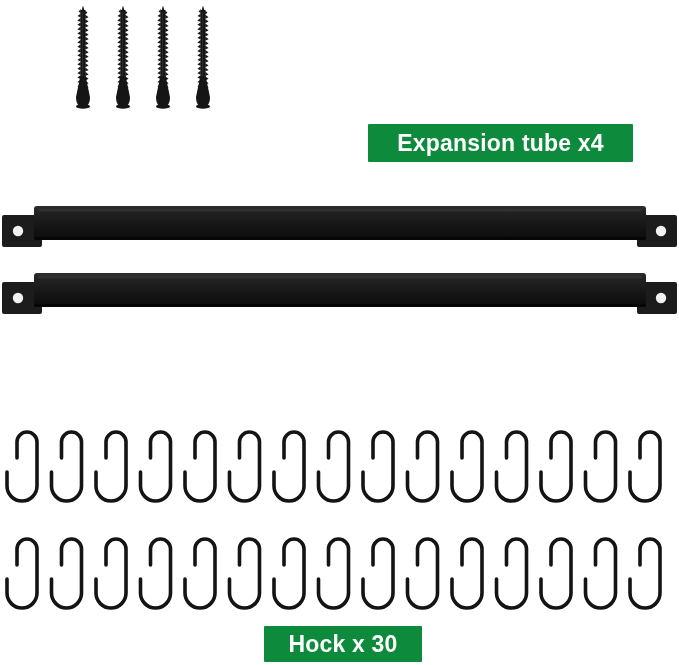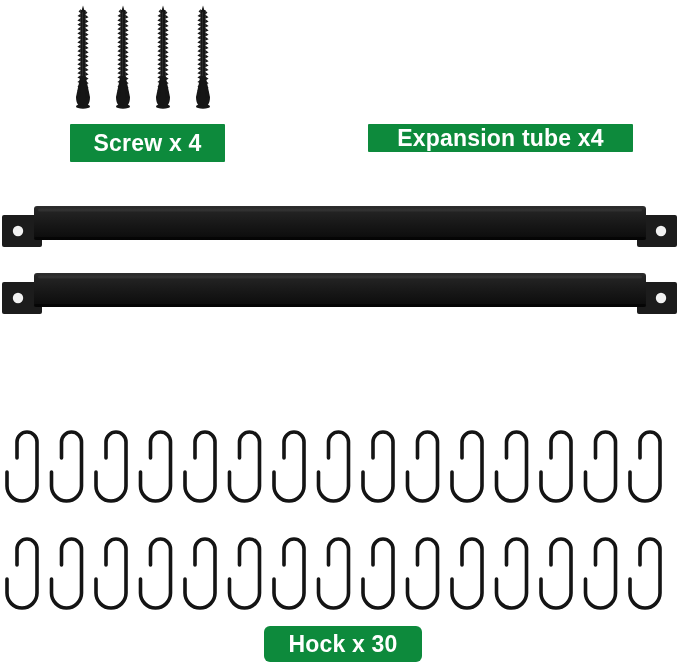--- a/index.html
+++ b/index.html
@@ -394,20 +394,19 @@
           <g transform="translate(592.5, 8)">
             <path d="M3 30 L3 14 A10 10 0 0 1 23 14 L23 58 A15 15 0 0 1 -7 58 L-7 44" fill="none" stroke="#141414" stroke-width="3.6" stroke-linecap="round"></path>
           </g>
           <g transform="translate(637, 8)">
             <path d="M3 30 L3 14 A10 10 0 0 1 23 14 L23 58 A15 15 0 0 1 -7 58 L-7 44" fill="none" stroke="#141414" stroke-width="3.6" stroke-linecap="round"></path>
           </g>
         </svg>
       </div>
     </div>
 
-  <div class="label-chip" id="label-screws" style="left: 70px; top: 124px; width: 155px; height: 38px; font-size: 23px; background: rgb(13, 138, 60); color: rgb(255, 255, 255);">Screw x 4</div>
-
-  <div class="label-chip" id="label-tubes" style="left: 368px; top: 124px; width: 265px; height: 28px; font-size: 23px; background: rgb(13, 138, 60); color: rgb(255, 255, 255);">Expansion tube x4</div>
-
-
-  <div class="label-chip" id="label-hooks" style="left: 264px; top: 626px; width: 158px; height: 36px; font-size: 23px; background: rgb(13, 138, 60); color: rgb(255, 255, 255); border-radius: 6px;">Hock x 30</div>
+
+  <div class="label-chip" id="label-tubes" style="left: 368px; top: 124px; width: 265px; height: 38px; font-size: 23px; background: rgb(13, 138, 60); color: rgb(255, 255, 255);">Expansion tube x4</div>
+
+
+  <div class="label-chip" id="label-hooks" style="left: 264px; top: 626px; width: 158px; height: 36px; font-size: 23px; background: rgb(13, 138, 60); color: rgb(255, 255, 255);">Hock x 30</div>
 
 </div>
 
 </body></html>

